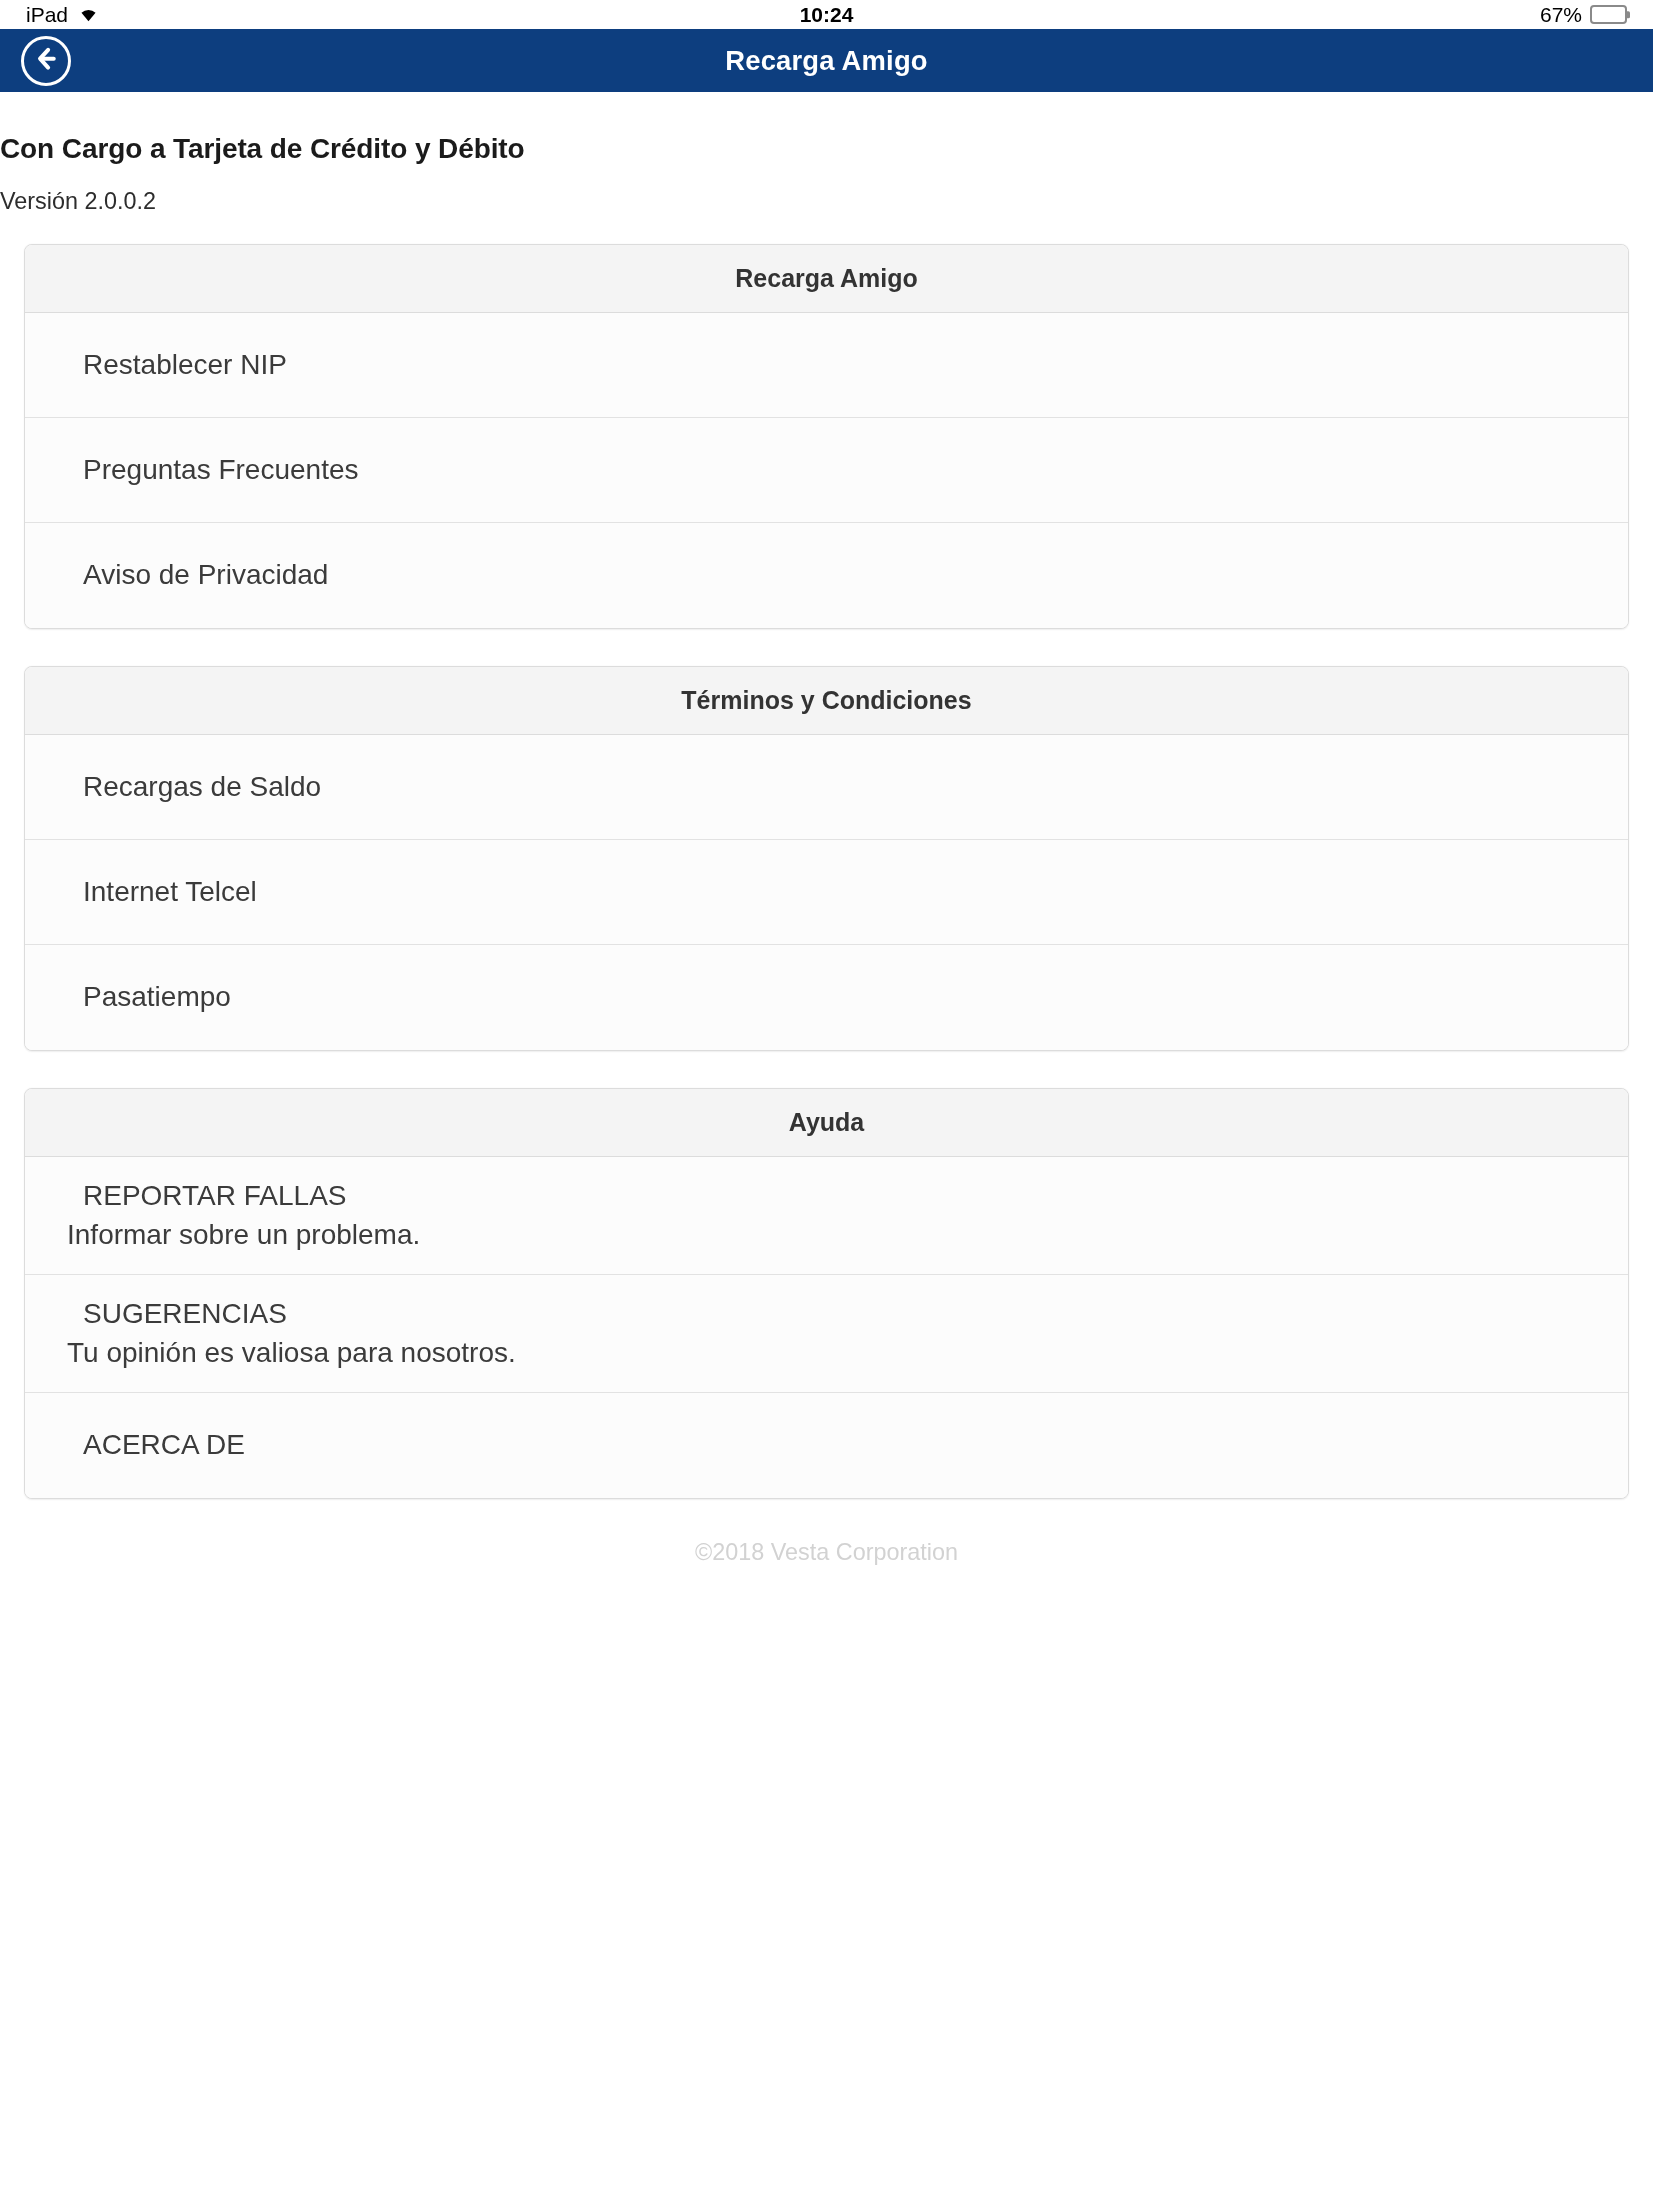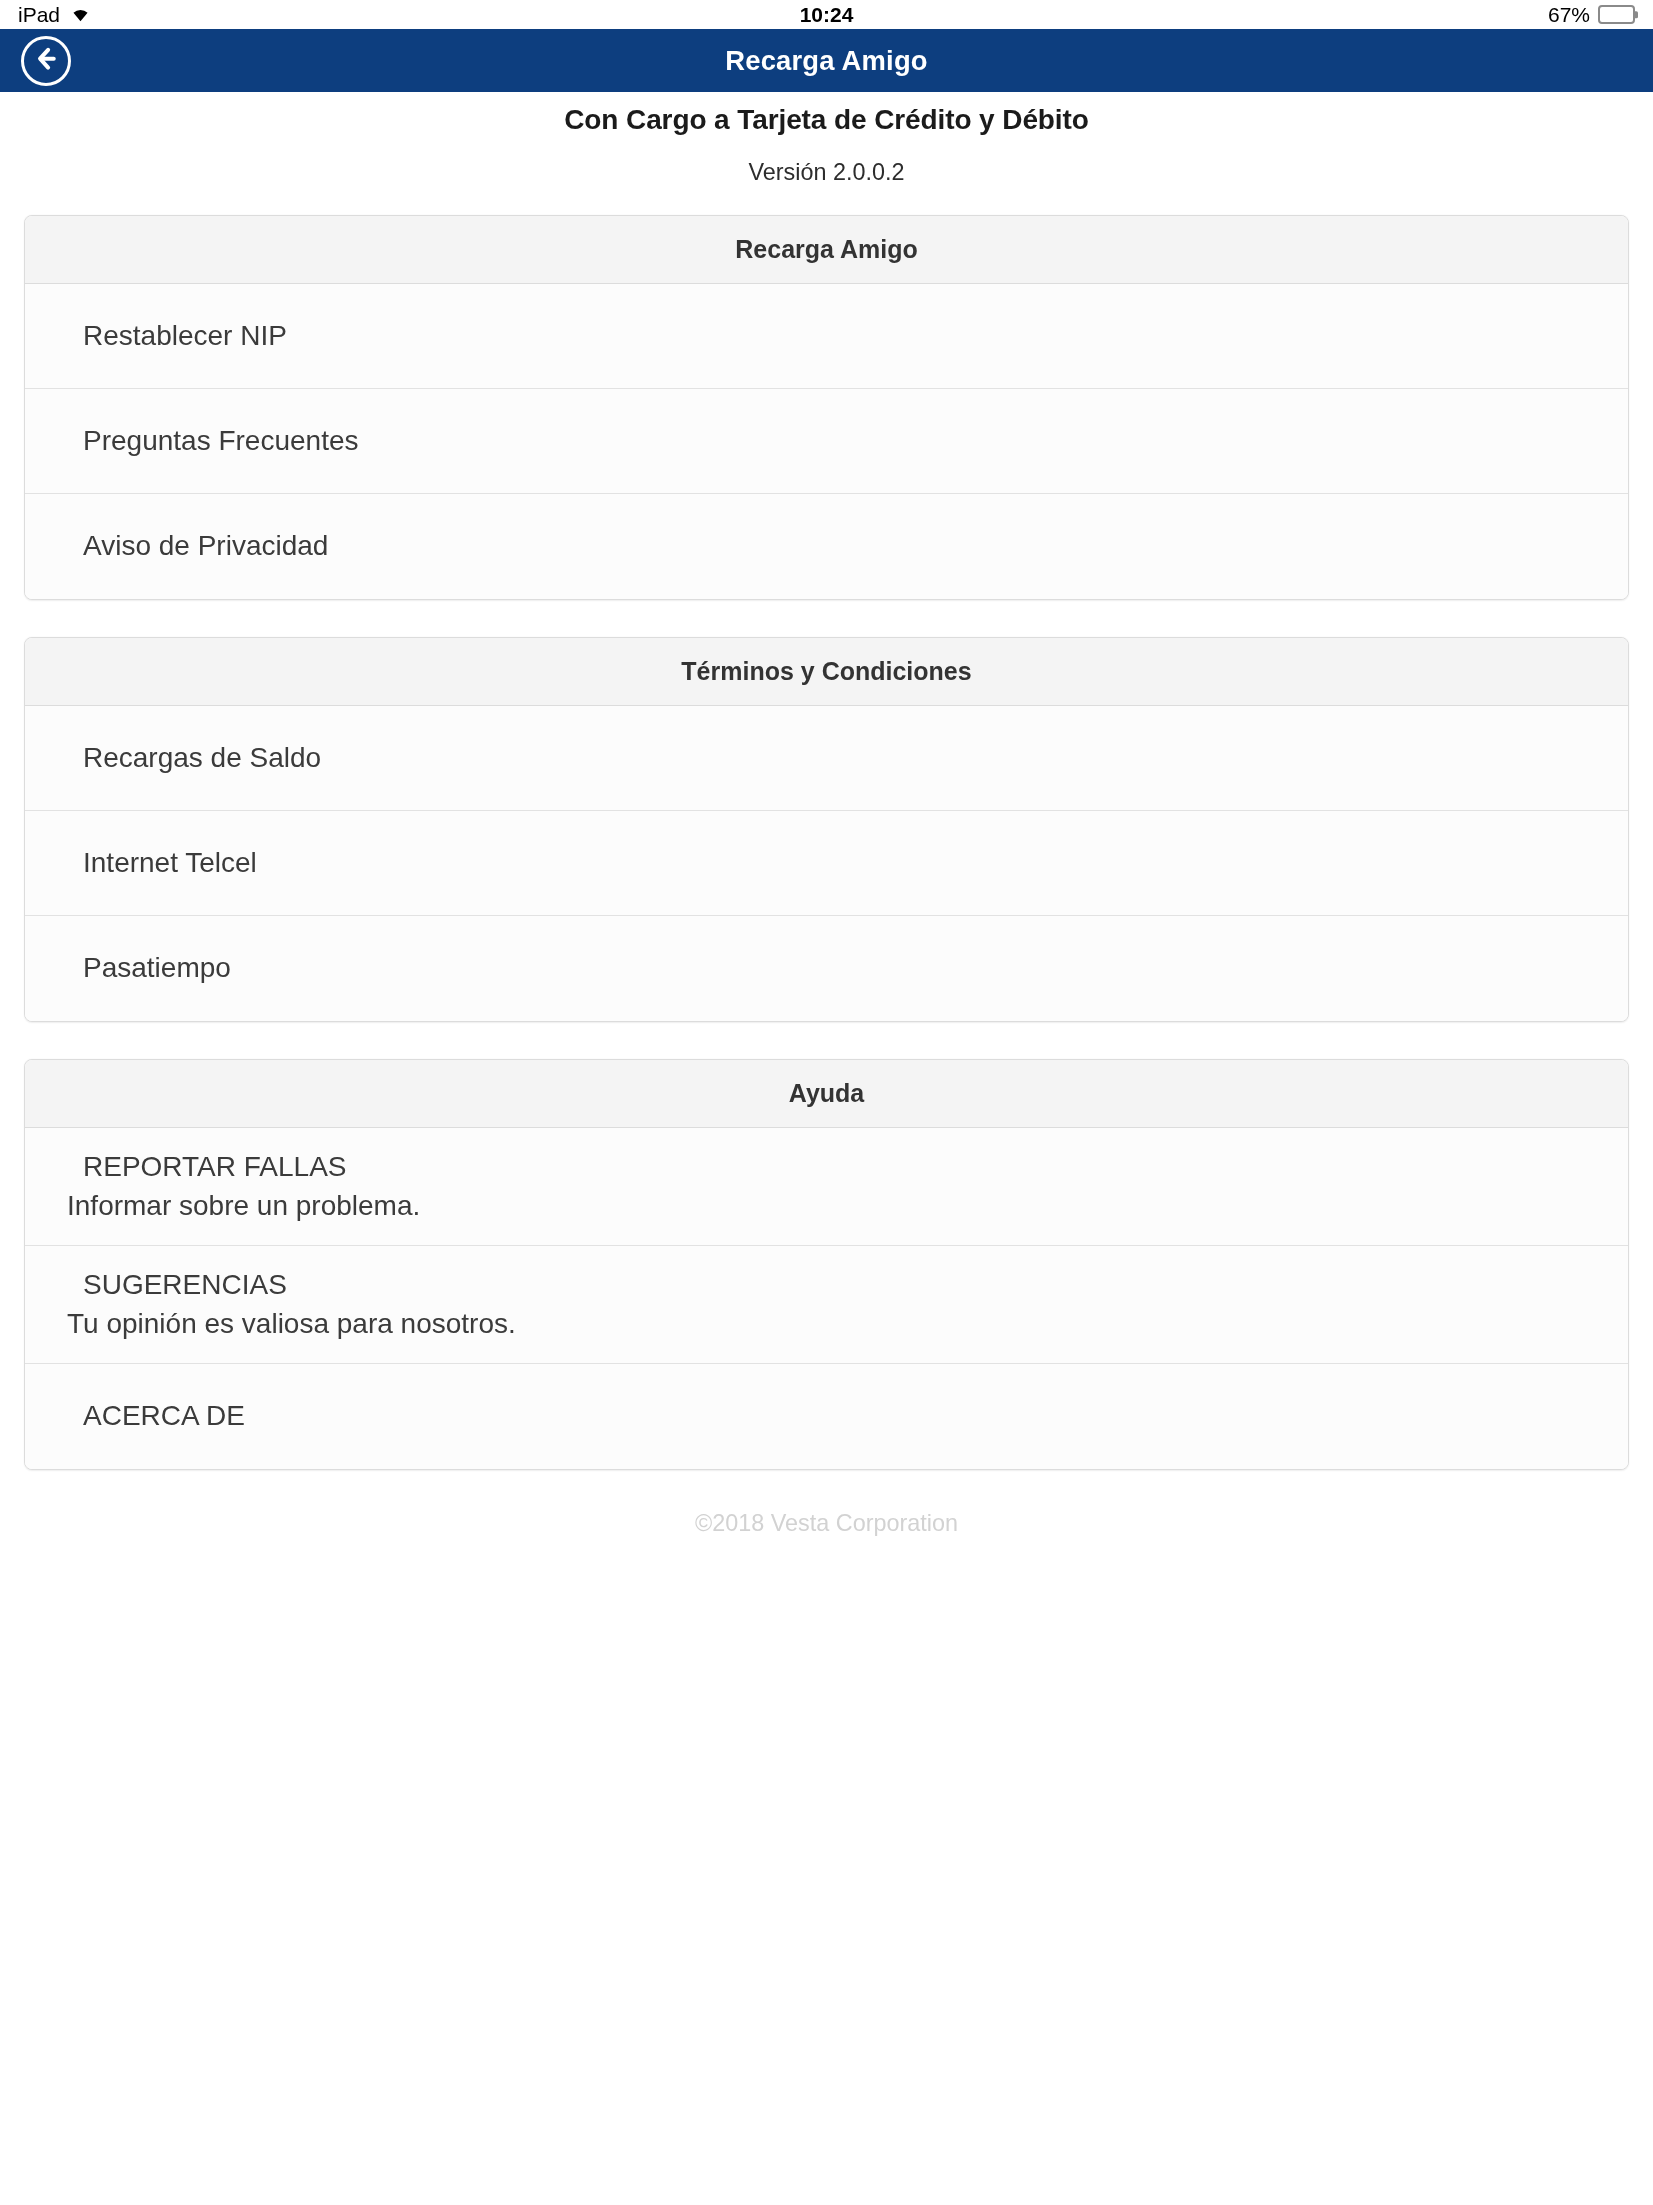--- a/index.html
+++ b/index.html
@@ -12,21 +12,21 @@
     -webkit-font-smoothing: antialiased;
   }
 
   
   .status-bar {
     position: relative;
     height: 29px;
     background: #ffffff;
     display: flex;
     align-items: center;
-    padding: 0 18px;
+    padding: 0 26px;
   }
   .status-left {
     display: flex;
     align-items: center;
     gap: 9.7px;
     font-size: 21px;
     color: #000;
     line-height: 1;
   }
   .status-center {
@@ -99,22 +99,21 @@
     width: 100%;
     text-align: center;
     color: #ffffff;
     font-size: 27.4px;
     font-weight: bold;
     letter-spacing: 0.2px;
   }
 
   
   .page-head {
-    text-align: center;
-    padding-top: 12px;
+    padding-top: 41px;
   }
   .page-title {
     font-size: 28px;
     font-weight: bold;
     color: #1b1b1b;
     letter-spacing: -0.1px;
   }
   .page-version {
     font-size: 23.4px;
     color: #2d2d2d;

